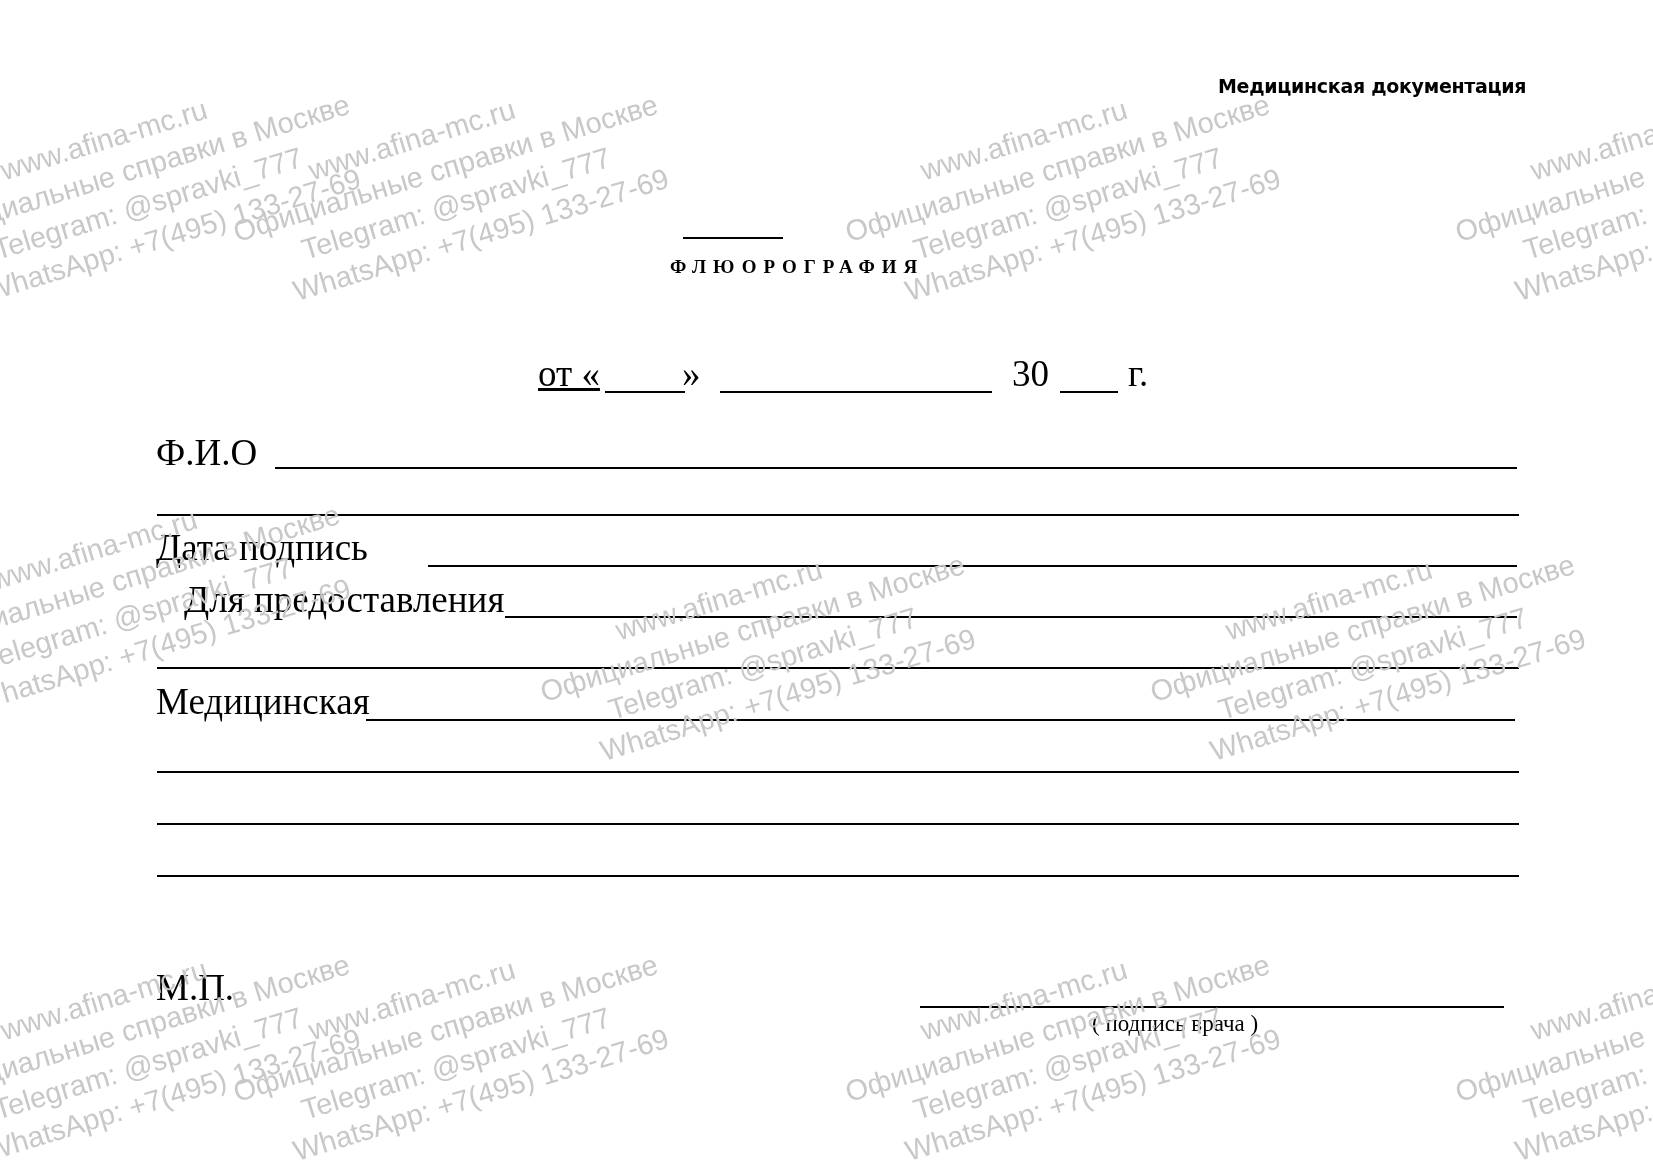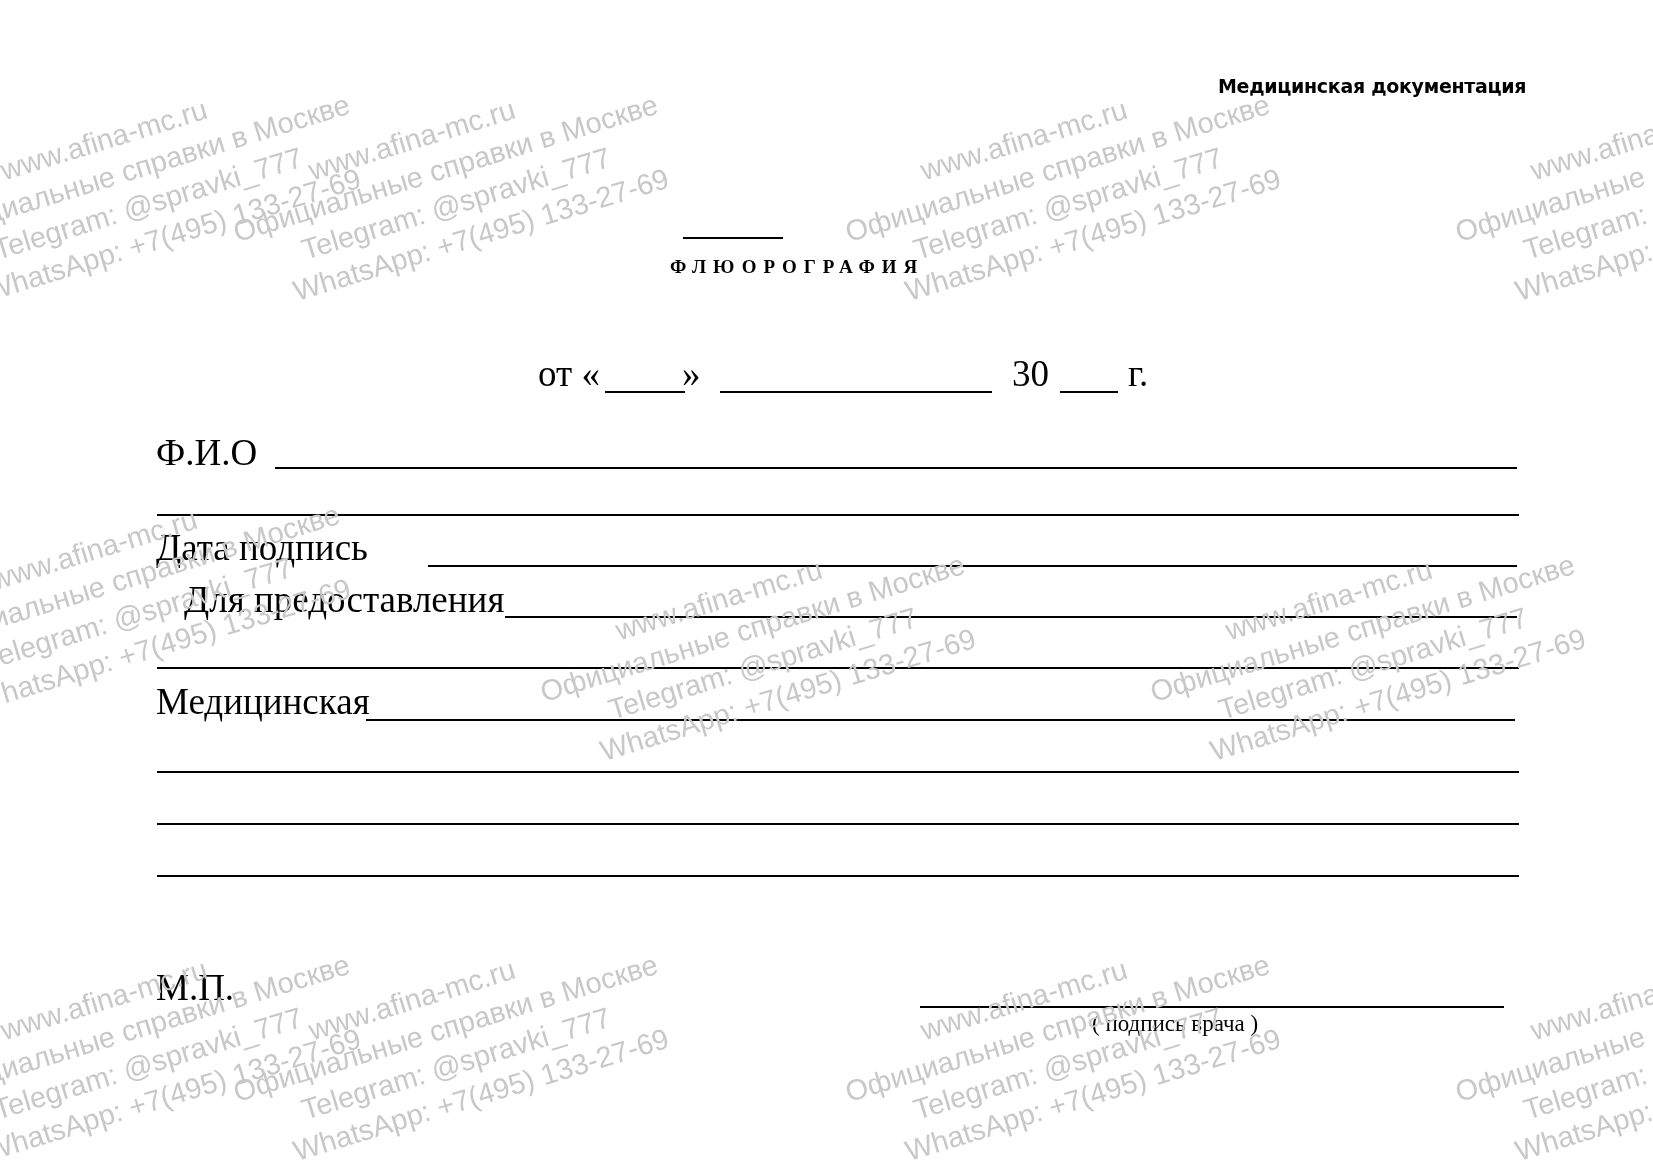--- a/index.html
+++ b/index.html
@@ -16,21 +16,21 @@
   .wm div{white-space:nowrap;}
 </style>
 </head>
 <body>
 
 <div class="abs hdr">Медицинская документация</div>
 
 <div class="abs title"><span class="numline"></span></div>
 <div class="abs sub">ФЛЮОРОГРАФИЯ</div>
 
-<div class="abs row" style="left:538px;top:352px;">от «</div>
+<div class="abs row" style="left:538px;top:352px;text-decoration:underline;">от «</div>
 <div class="line" style="left:605px;width:80px;top:391px;"></div>
 <div class="abs row" style="left:682px;top:352px;">»</div>
 <div class="line" style="left:720px;width:272px;top:391px;"></div>
 <div class="abs row" style="left:1012px;top:352px;">30</div>
 <div class="line" style="left:1060px;width:58px;top:391px;"></div>
 <div class="abs row" style="left:1128px;top:352px;">г.</div>
 
 <div class="abs row" style="left:156px;top:431px;">Ф.И.О</div>
 <div class="line" style="left:275px;width:1242px;top:467px;"></div>
 <div class="line" style="left:157px;width:1362px;top:514px;"></div>

